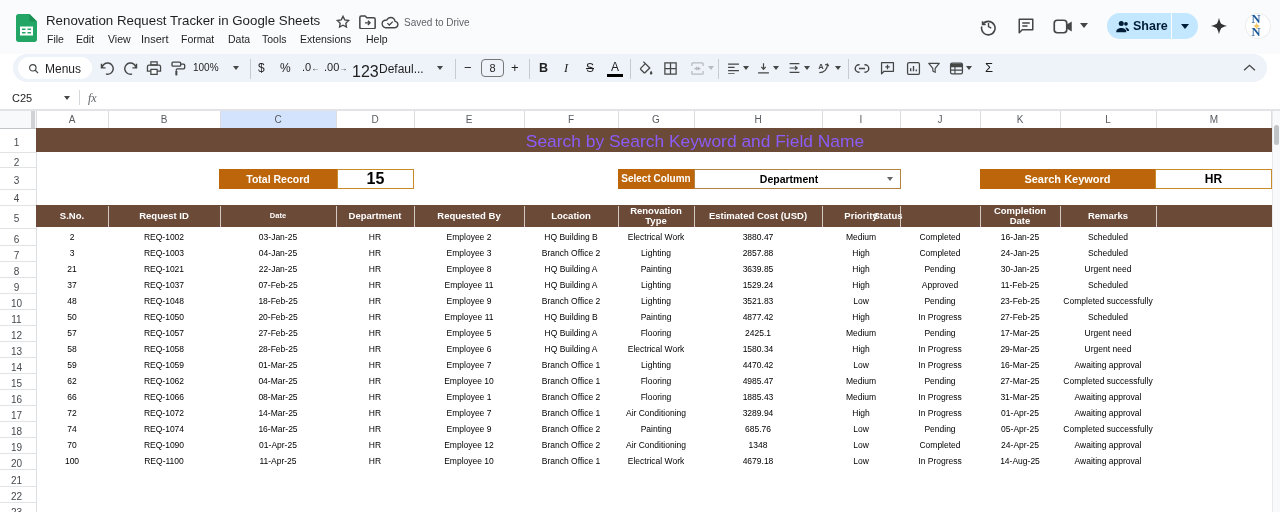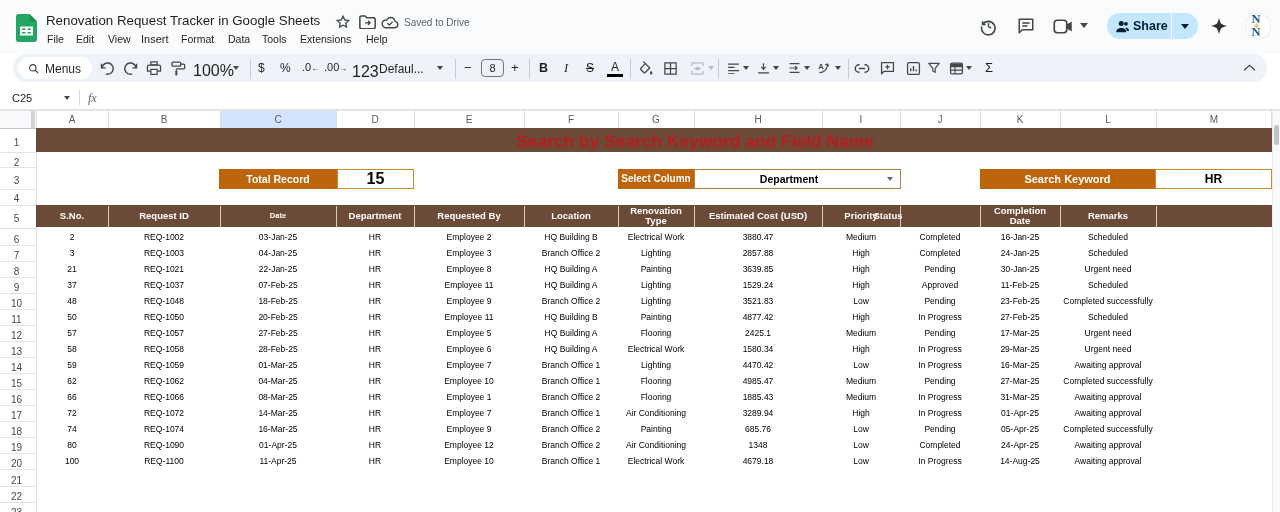--- a/index.html
+++ b/index.html
@@ -108,21 +108,21 @@
 <svg class="abs" style="left:146px;top:61px" width="16" height="15" viewBox="0 0 24 24">
     <path d="M7 1.5h10V6H7z" stroke="#444746" stroke-width="2" fill="none"></path>
     <path d="M4 6.5h16c1.4 0 2.5 1.1 2.5 2.5v7h-21v-7c0-1.4 1.1-2.5 2.5-2.5z" stroke="#444746" stroke-width="2" fill="none"></path>
     <path d="M7 13.5h10v8H7z" fill="#f9fbfd" stroke="#444746" stroke-width="2"></path>
   </svg>
 <svg class="abs" style="left:170px;top:60px" width="16" height="17" viewBox="0 0 24 24">
     <rect x="3" y="2.5" width="13" height="6" rx="1.5" stroke="#444746" stroke-width="2" fill="none"></rect>
     <path d="M16 5.5h4.5c.8 0 1.5.7 1.5 1.5v4c0 .8-.7 1.5-1.5 1.5H11c-.8 0-1.5.7-1.5 1.5v1.5" stroke="#444746" stroke-width="2" fill="none"></path>
     <rect x="8" y="15.5" width="3" height="7" rx="1" fill="#444746"></rect>
   </svg>
-<div class="abs" style="left:193px;top:62px;font-size:16px;color:#1f1f1f">100%</div>
+<div class="abs" style="left:193px;top:62px;font-size:10px;color:#1f1f1f">100%</div>
 <div class="abs" style="left:233px;top:66px;width:0;height:0;border-left:3.5px solid transparent;border-right:3.5px solid transparent;border-top:4.5px solid #444746"></div>
 <div class="sep" style="left:250px"></div>
 <div class="abs" style="left:258px;top:61px;font-size:12px;color:#1f1f1f">$</div>
 <div class="abs" style="left:280px;top:61px;font-size:12px;color:#1f1f1f">%</div>
 <div class="abs" style="left:302px;top:61px;font-size:11px;color:#1f1f1f">.0<span style="font-size:8px">←</span></div>
 <div class="abs" style="left:324px;top:61px;font-size:11px;color:#1f1f1f">.00<span style="font-size:8px">→</span></div>
 <div class="abs" style="left:352px;top:62.5px;font-size:16px;color:#1f1f1f">123</div>
 <div class="abs" style="left:379px;top:62px;font-size:12px;color:#1f1f1f">Defaul...</div>
 <div class="abs" style="left:437px;top:66px;width:0;height:0;border-left:3.5px solid transparent;border-right:3.5px solid transparent;border-top:4.5px solid #444746"></div>
 <div class="sep" style="left:455px"></div>
@@ -268,21 +268,21 @@
 <div class="gl" style="top:389.0px"></div>
 <div class="gl" style="top:405.0px"></div>
 <div class="gl" style="top:421.0px"></div>
 <div class="gl" style="top:437.0px"></div>
 <div class="gl" style="top:453.0px"></div>
 <div class="gl" style="top:469.0px"></div>
 <div class="gl" style="top:485.5px"></div>
 <div class="gl" style="top:501.5px"></div>
 <div class="abs" style="left:35.5px;top:127px;width:1px;height:385px;background:#dcdfe2"></div>
 <div class="abs" style="left:36px;top:128px;width:1236px;height:24px;background:#6b4a38"></div>
-<div class="abs" style="left:695px;top:131px;transform:translateX(-50%);font-size:17.4px;font-weight:bold;color:#b91c1c;white-space:nowrap">Search by Search Keyword and Field Name</div>
+<div class="abs" style="left:695px;top:131px;transform:translateX(-50%);font-size:17.4px;font-weight:normal;color:#8b5cf6;white-space:nowrap">Search by Search Keyword and Field Name</div>
 <div class="abs" style="left:219px;top:169px;width:118px;height:20px;background:#bc650a;color:#fff;font-weight:bold;font-size:10.5px;text-align:center;line-height:20px">Total Record</div>
 <div class="abs" style="left:337px;top:169px;width:77px;height:20px;background:#fff;border:1.5px solid #c98a2c;color:#000;font-weight:bold;font-size:16px;text-align:center;line-height:17px">15</div>
 <div class="abs" style="left:618px;top:169px;width:76px;height:20px;background:#bc650a;color:#fff;font-weight:bold;font-size:10px;text-align:center;line-height:20px">Select Column</div>
 <div class="abs" style="left:694px;top:169px;width:207px;height:20px;background:#fff;border:1px solid #b2833f;color:#000;font-weight:bold;font-size:10.5px;text-align:center;line-height:18px;padding-right:17px">Department</div>
 <div class="abs" style="left:887px;top:177px;width:0;height:0;border-left:3.5px solid transparent;border-right:3.5px solid transparent;border-top:4.5px solid #666"></div>
 <div class="abs" style="left:980px;top:169px;width:175px;height:20px;background:#bc650a;color:#fff;font-weight:bold;font-size:11px;text-align:center;line-height:20px">Search Keyword</div>
 <div class="abs" style="left:1155px;top:169px;width:117px;height:20px;background:#fff;border:1px solid #c98a2c;color:#000;font-weight:bold;font-size:12px;text-align:center;line-height:18px">HR</div>
 <div class="abs" style="left:36px;top:205px;width:1236px;height:22px;background:#6b4a38"></div>
 <div class="hd" style="left:36px;width:72px">S.No.</div>
 <div class="hd" style="left:108px;width:112px">Request ID</div>
@@ -486,21 +486,21 @@
     <span class="cE">Employee 9</span>
     <span class="cF">Branch Office 2</span>
     <span class="cG">Painting</span>
     <span class="cH">685.76</span>
     <span class="cI">Low</span>
     <span class="cJ">Pending</span>
     <span class="cK">05-Apr-25</span>
     <span class="cL">Completed successfully</span>
   </div>
 <div class="row" style="top:437px">
-    <span class="cA">80</span>
+    <span class="cA">70</span>
     <span class="cB">REQ-1090</span>
     <span class="cC">01-Apr-25</span>
     <span class="cD">HR</span>
     <span class="cE">Employee 12</span>
     <span class="cF">Branch Office 2</span>
     <span class="cG">Air Conditioning</span>
     <span class="cH">1348</span>
     <span class="cI">Low</span>
     <span class="cJ">Completed</span>
     <span class="cK">24-Apr-25</span>

